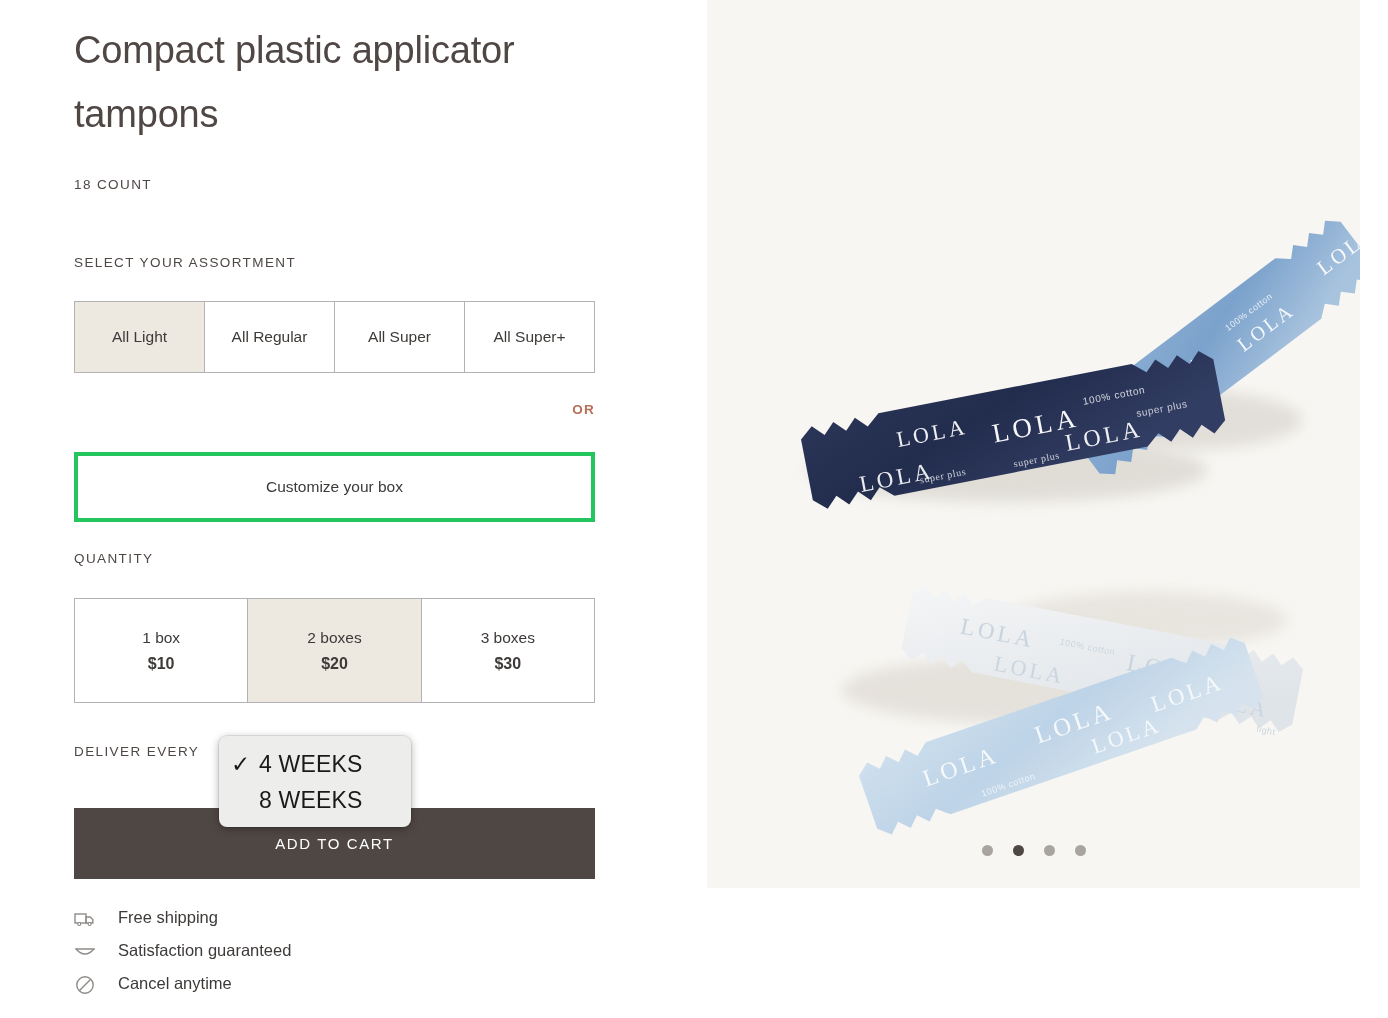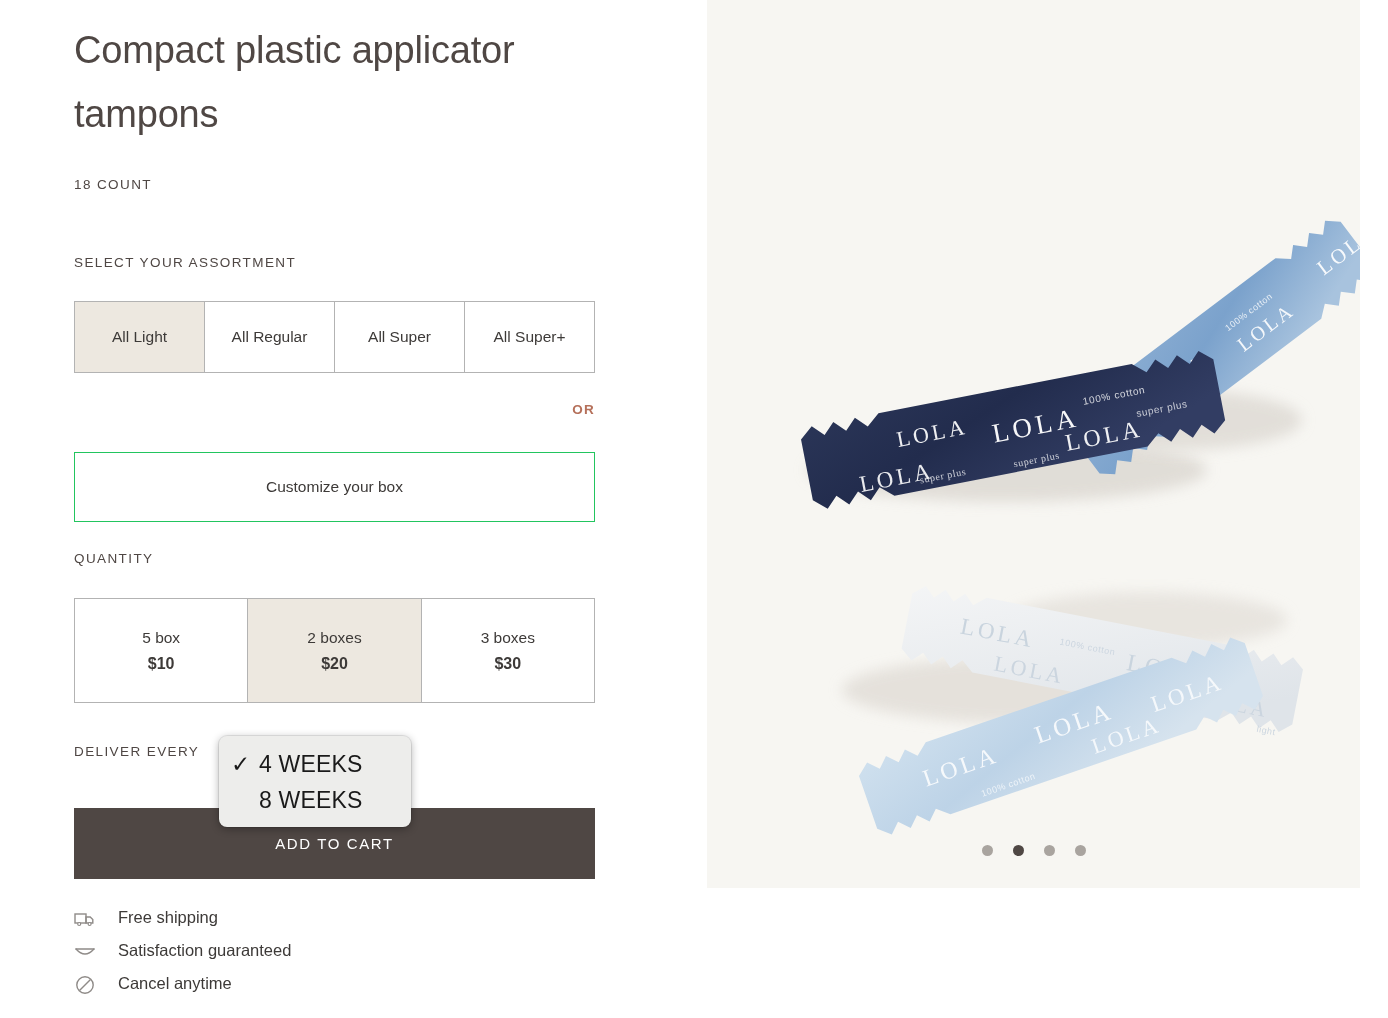--- a/index.html
+++ b/index.html
@@ -96,21 +96,21 @@
     letter-spacing: 1.3px;
     color: #b5705a;
   }
 
   #customize-box {
     position: absolute;
     left: 74px;
     top: 452px;
     width: 521px;
     height: 70px;
-    border: 1px solid #22c55e;
+    border: 4px solid #22c55e;
     background: #ffffff;
     display: flex;
     align-items: center;
     justify-content: center;
     font-size: 15.5px;
     color: #3d3a38;
     cursor: pointer;
   }
 
   #quantity-label {
@@ -296,21 +296,21 @@
     </div>
 
     <div id="or-divider">OR</div>
 
     <div id="customize-box">Customize your box</div>
 
     <div id="quantity-label">QUANTITY</div>
 
     <div id="quantity-group">
       <div class="qty-opt">
-        <span class="qty-name">5 box</span>
+        <span class="qty-name">1 box</span>
         <span class="qty-price">$10</span>
       </div>
       <div class="qty-opt selected">
         <span class="qty-name">2 boxes</span>
         <span class="qty-price">$20</span>
       </div>
       <div class="qty-opt">
         <span class="qty-name">3 boxes</span>
         <span class="qty-price">$30</span>
       </div>

